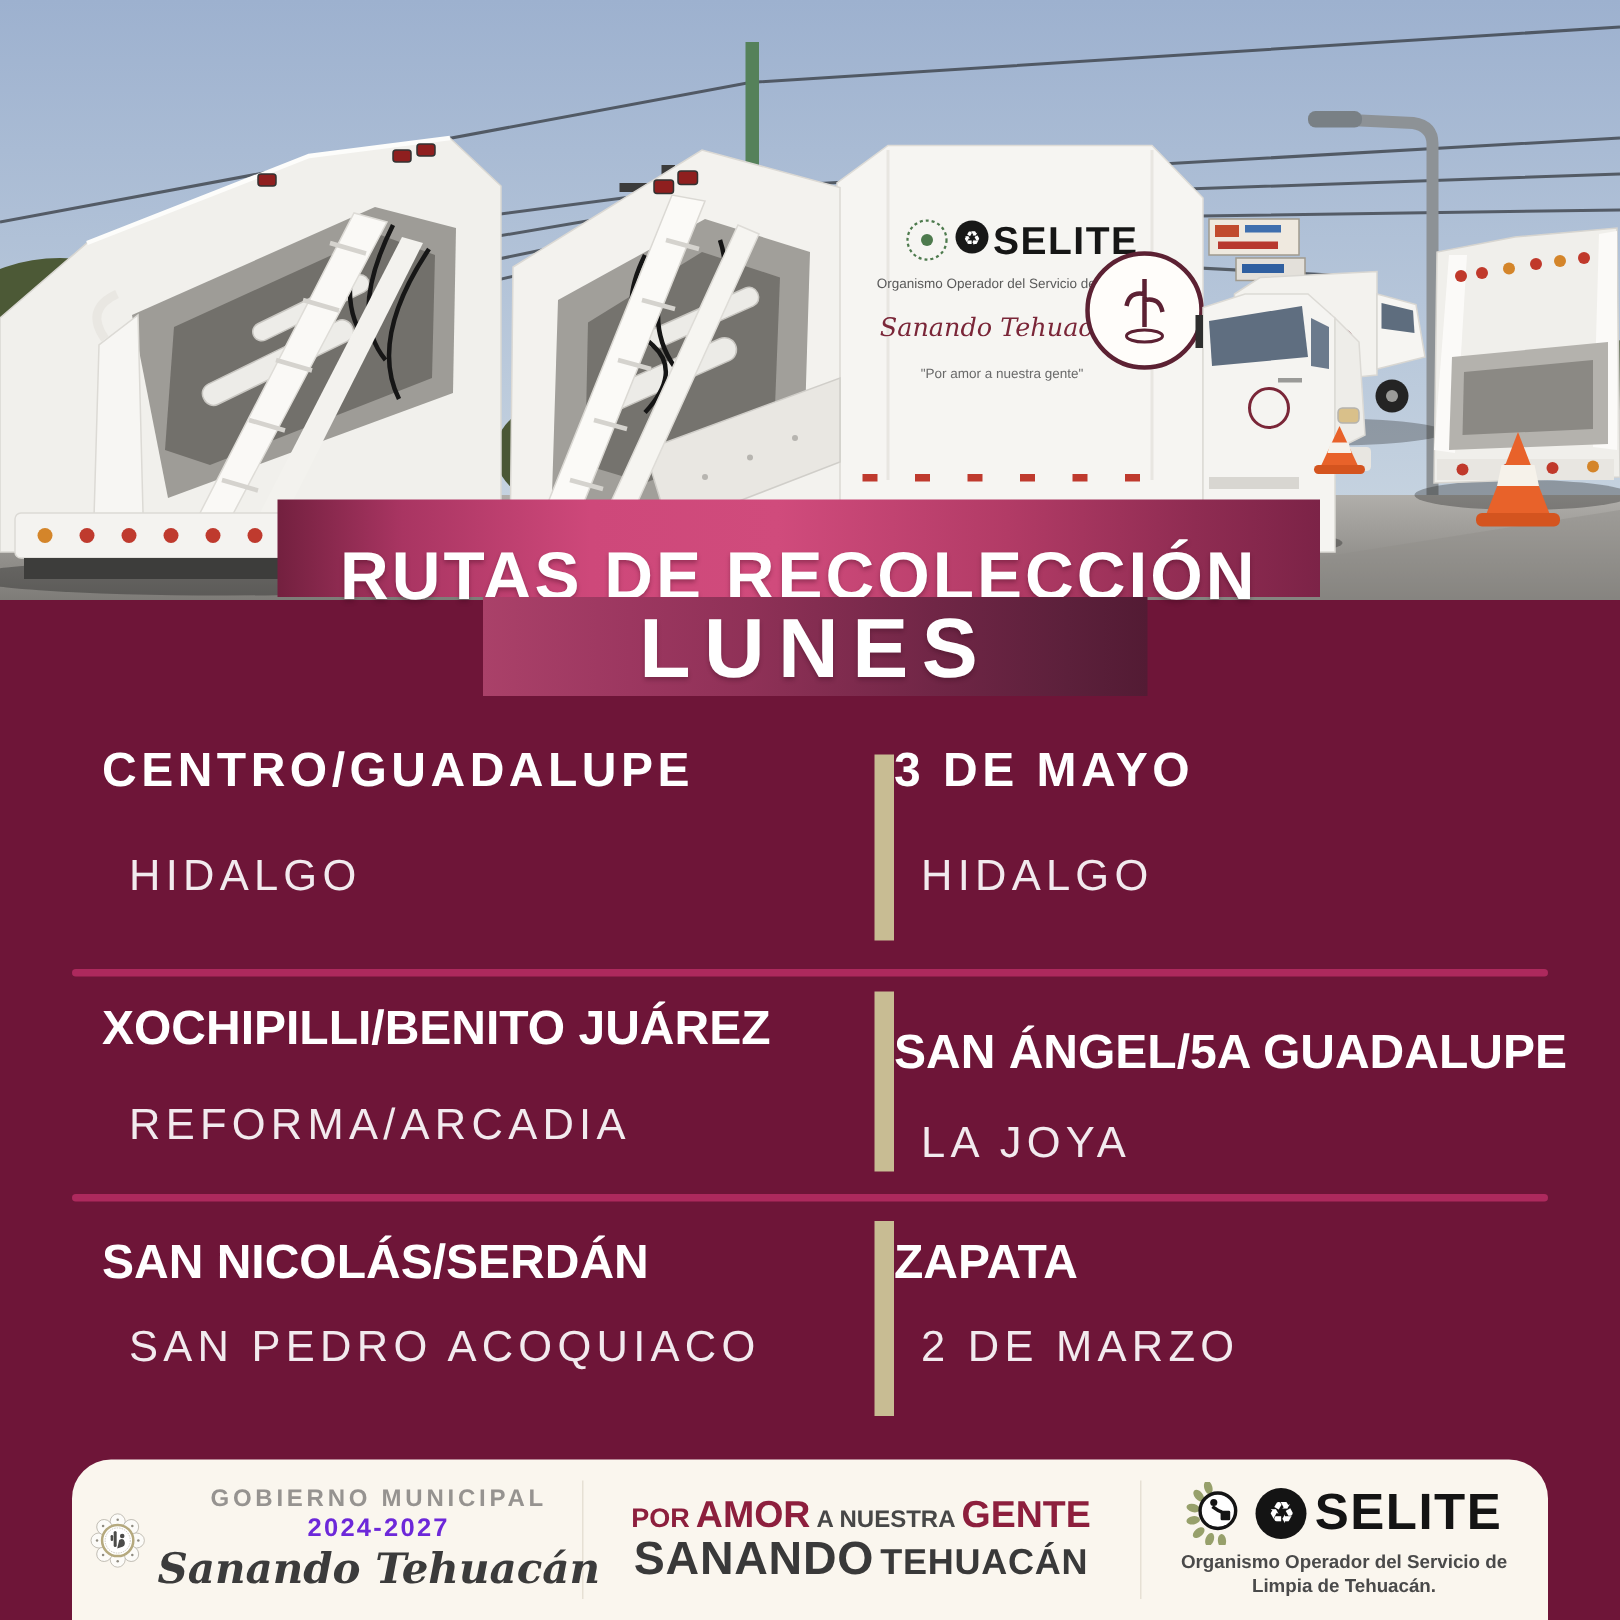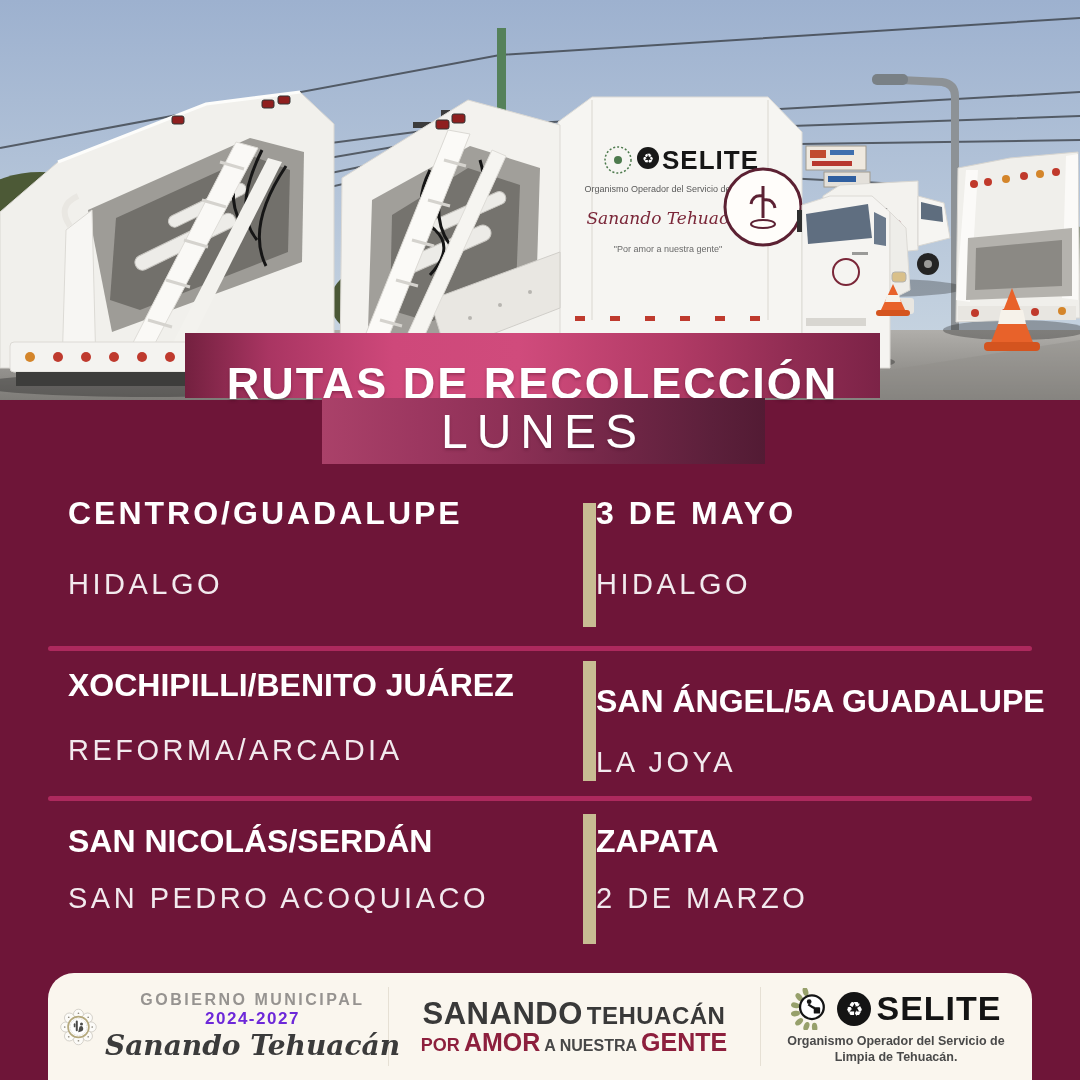--- a/index.html
+++ b/index.html
@@ -11,35 +11,35 @@
 
   
   .banner-rutas{position:absolute;left:185px;top:333px;width:695px;height:65px;z-index:5;
     background:linear-gradient(90deg,#73203f 0%,#a93562 12%,#ce487a 30%,#d04b7c 48%,#b23b66 70%,#8f2c52 88%,#7c2347 100%);
     display:flex;align-items:center;justify-content:center;}
   .banner-rutas span{color:#fff;font-size:45px;font-weight:800;letter-spacing:2px;
     text-shadow:0 2px 3px rgba(60,10,30,.35);white-space:nowrap;margin-top:36px;}
   .banner-lunes{position:absolute;left:322px;top:398px;width:443px;height:66px;z-index:5;
     background:linear-gradient(90deg,#aa4169 0%,#9c3760 22%,#8f3157 40%,#702646 68%,#5c203b 88%,#531b34 100%);
     display:flex;align-items:center;justify-content:center;}
-  .banner-lunes span{color:#fff;font-size:48px;font-weight:400;letter-spacing:9px;
+  .banner-lunes span{color:#fff;font-size:56px;font-weight:700;letter-spacing:9px;
     text-shadow:0 2px 3px rgba(50,10,25,.3);}
 
   
   .routes{position:absolute;left:48px;top:481px;width:984px;z-index:4;}
   .route-row{display:grid;grid-template-columns:535px 13px auto;}
   .row-1{height:165px}.row-2{height:145px}.row-3{height:149px}
   .hdivider{height:5px;background:#ad295d;border-radius:3px;}
   .vbar{width:13px;background:#c8bc93;}
   .v1{height:124px;margin-top:22px}.v2{height:120px;margin-top:10px}.v3{height:130px;margin-top:13px}
   .cell{display:flex;flex-direction:column;}
   .cell-left{padding-left:20px}.cell-right{}
   .rtitle{color:#ffffff;font-weight:800;font-size:32px;letter-spacing:3px;white-space:nowrap;}
   .rtitle.cond{letter-spacing:0px;}
-  .rsub{color:#f2eaee;font-weight:400;font-size:29px;letter-spacing:3.5px;white-space:nowrap;}
+  .rsub{color:#f2eaee;font-weight:400;font-size:29px;letter-spacing:3.5px;white-space:nowrap;margin-left:18px;}
   .mt1t{margin-top:14px}.mt1s{margin-top:36px}
   .mt2tl{margin-top:16px}.mt2tr{margin-top:32px}.mt2sl{margin-top:30px}.mt2sr{margin-top:26px}
   .mt3t{margin-top:22px}.mt3s{margin-top:22px}
 
   
   .footer{position:absolute;left:48px;top:973px;width:984px;height:107px;z-index:6;
     background:#faf6ee;border-radius:26px 26px 0 0;}
   .fsep{position:absolute;top:14px;bottom:14px;width:1px;background:#e6e0d4;}
   .fsep.s1{left:340px}.fsep.s2{left:712px}
   .fsec{position:absolute;top:0;height:100%;display:flex;align-items:center;}
@@ -395,28 +395,28 @@
       <div class="gob-text">
         <span class="gob-l1">GOBIERNO MUNICIPAL</span>
         <span class="gob-l2">2024-2027</span>
         <span class="gob-l3">Sanando Tehuacán</span>
       </div>
     </div>
 
     <div class="fsec fsec-center">
       <div class="san-block">
         <div class="san-row">
-          <span class="san-a">SANANDO</span>
-          <span class="san-b">TEHUACÁN</span>
-        </div>
-        <div class="san-row">
           <span class="san-c">POR</span>
           <span class="san-d">AMOR</span>
           <span class="san-e">A NUESTRA</span>
           <span class="san-d">GENTE</span>
+        </div>
+        <div class="san-row">
+          <span class="san-a">SANANDO</span>
+          <span class="san-b">TEHUACÁN</span>
         </div>
       </div>
     </div>
 
     <div class="fsec fsec-right">
       <div class="ose-block">
         <div class="ose-row">
           <svg width="42" height="42" viewBox="0 0 46 46">
             <g fill="#97a06b">
               <ellipse cx="10" cy="10" rx="3" ry="5" transform="rotate(-40 10 10)"></ellipse>

